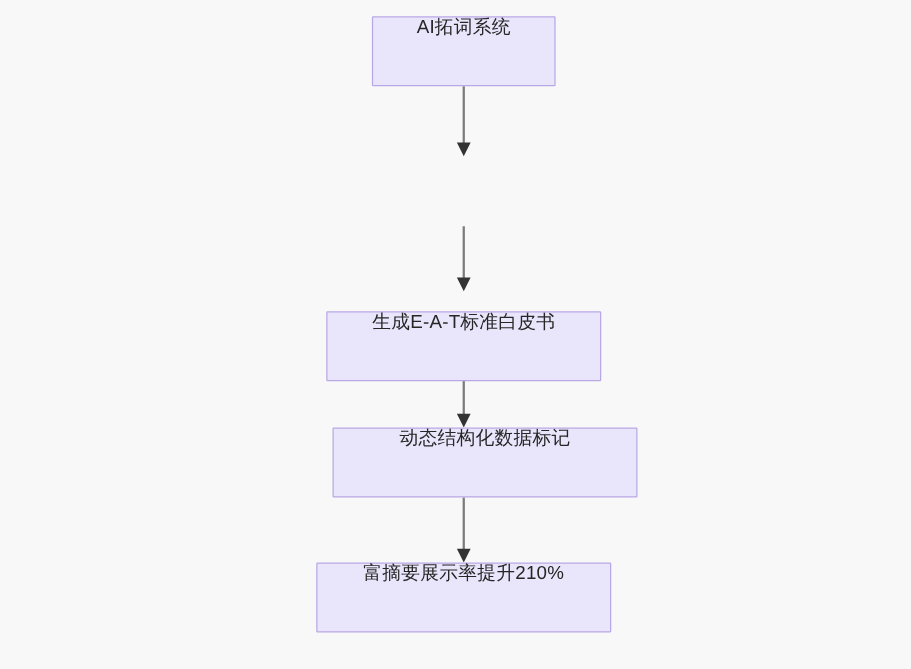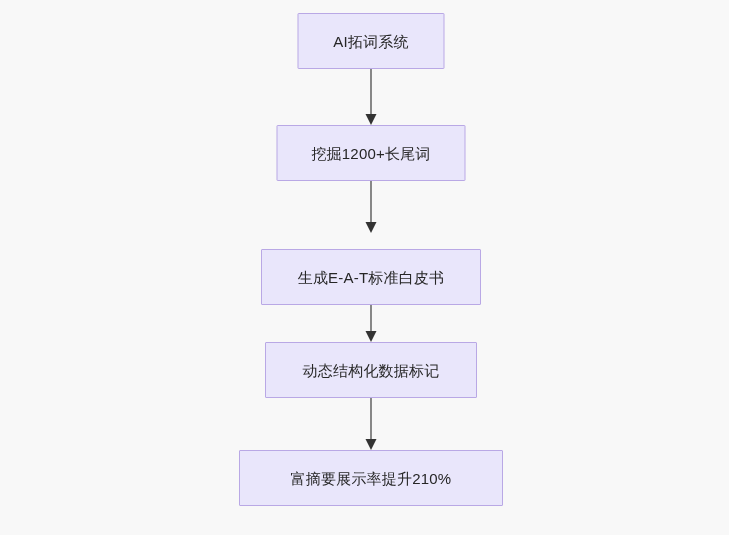--- a/index.html
+++ b/index.html
@@ -21,21 +21,21 @@
   }
 
   .node {
     position: absolute;
     box-sizing: border-box;
     height: 56px;
     background: #e9e6fb;
     border: 1.4px solid #b9a8e5;
     border-radius: 1px;
     display: flex;
-    align-items: center;
+    align-items: flex-start;
     justify-content: center;
     transform: translateX(-50%);
   }
 
   .node-label {
     font-size: 15px;
     line-height: 1;
     color: #262626;
     letter-spacing: 0.2px;
     white-space: nowrap;
@@ -81,29 +81,26 @@
 
   <svg class="edge" style="left:371px; top:398px; width:20px; height:52px;" viewBox="0 0 20 52" width="20" height="52">
     <line class="edge-line" x1="10" y1="0" x2="10" y2="44"></line>
     <polygon class="edge-head" points="10,52 4.5,41 15.5,41"></polygon>
   </svg>
 
   <div class="node" style="left:371px; top:13px; width:147px;">
     <span class="node-label">AI拓词系统</span>
   </div>
 
-  <div class="node" style="left:371px; top:125px; width:189px;">
-    <span class="node-label">挖掘1200+长尾词</span>
-  </div>
 
   <div class="node" style="left:371px; top:233px; width:220px;margin-top:16px;">
     <span class="node-label">生成E-A-T标准白皮书</span>
   </div>
 
-  <div class="node" style="left:371px; top:342px; width:212px;">
+  <div class="node" style="left:388px; top:342px; width:244px;">
     <span class="node-label">动态结构化数据标记</span>
   </div>
 
-  <div class="node" style="left:371px; top:450px; width:264px;">
+  <div class="node" style="left:371px; top:450px; width:236px;">
     <span class="node-label">富摘要展示率提升210%</span>
   </div>
 
 </div>
 
 </body></html>

